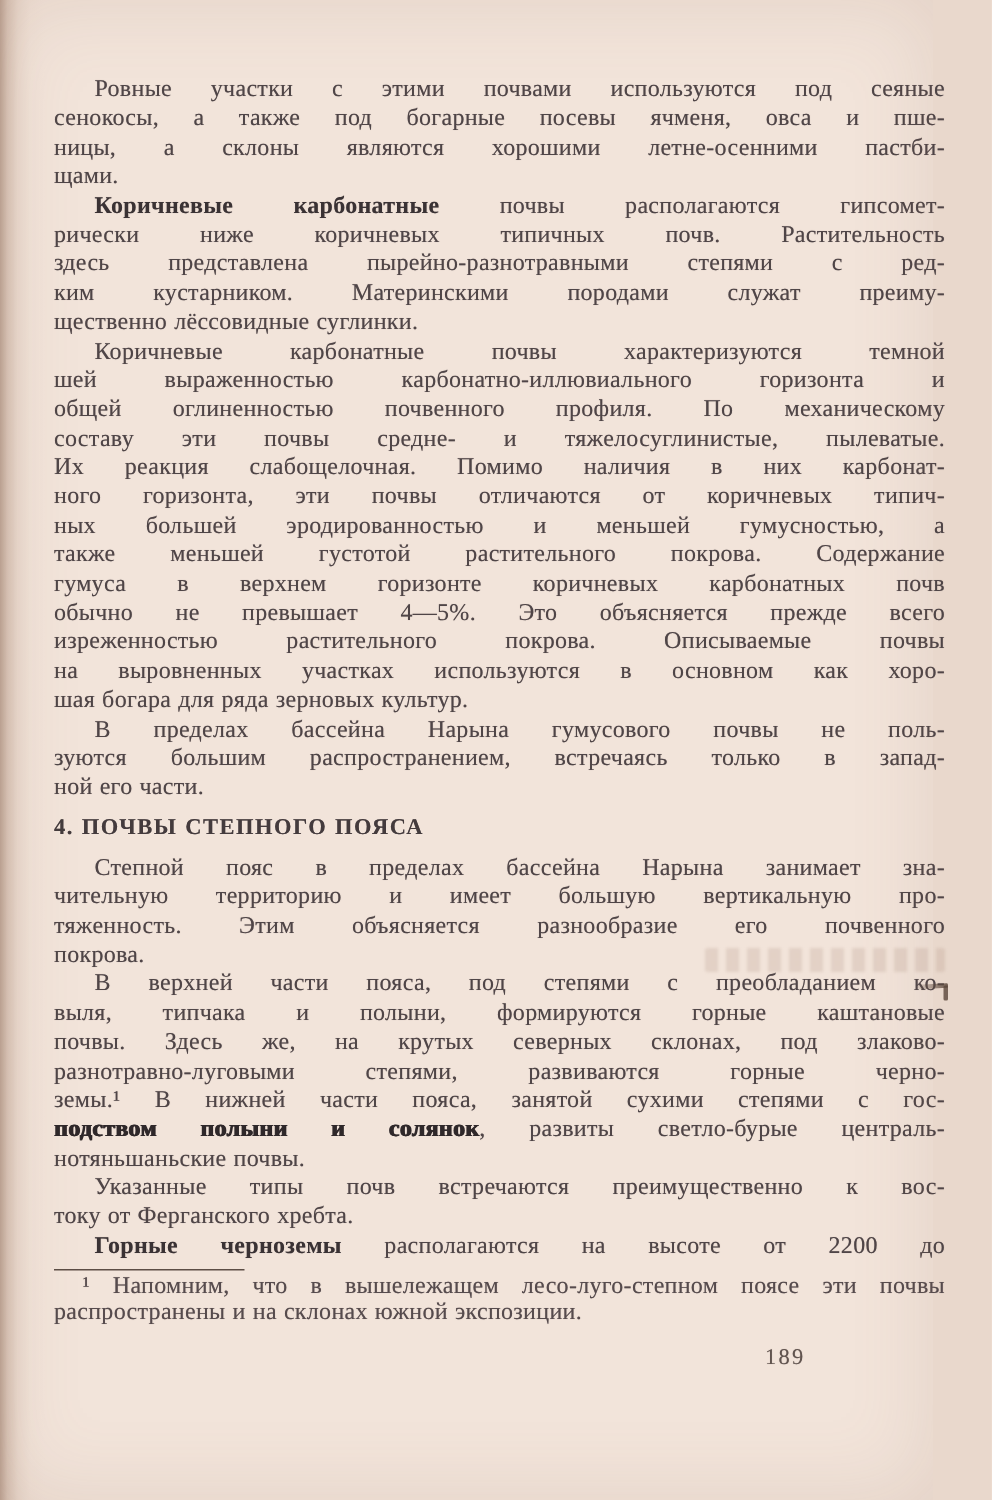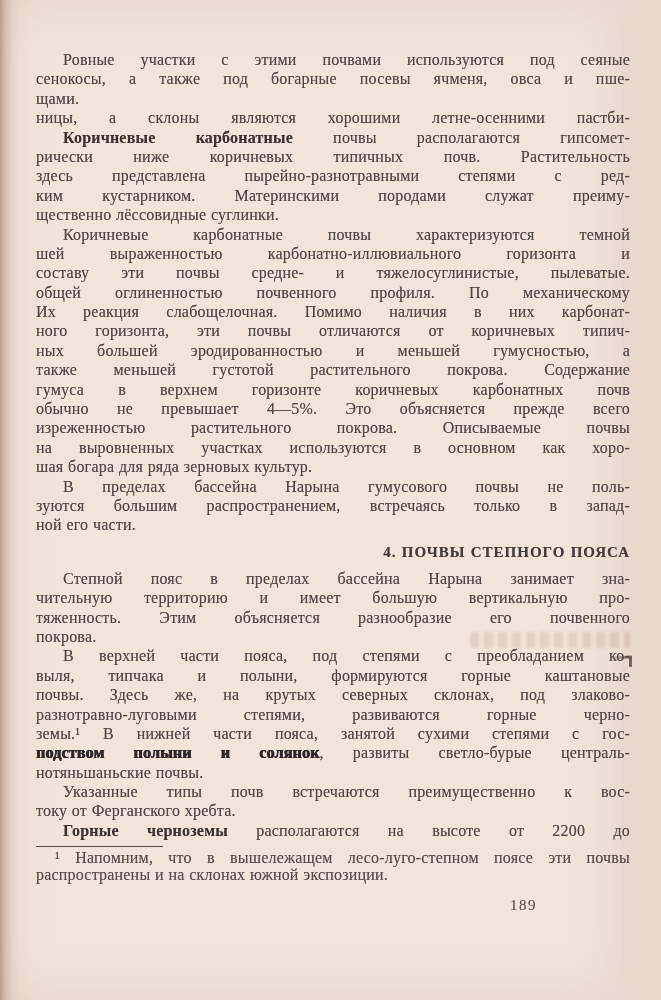--- a/index.html
+++ b/index.html
@@ -73,21 +73,21 @@
   .smudge {
     font-weight: bold;
     color: #2f282a;
     text-shadow: 0.5px 0 0 #2f282a, -0.3px 0 0 rgba(47,40,42,0.8), 0 0.3px 0 rgba(47,40,42,0.6);
   }
   .heading {
     margin-top: 7px;
     margin-bottom: 7px;
     height: 20px;
     line-height: 20px;
-    text-align: right;
+    text-align: left;
     font-weight: bold;
     font-size: 15px;
     letter-spacing: 1px;
     color: #443b3d;
     text-shadow: 0 0 0.4px rgba(68,59,61,0.6);
   }
   .footnote-rule {
     margin-top: 6px;
     margin-left: 0;
     width: 127px;
@@ -150,31 +150,31 @@
 </style>
 </head>
 <body>
 
 <div class="page">
 
   <div class="text-block">
 
   <div class="line indent"><span>Ровные участки с этими почвами используются под сеяные</span></div>
       <div class="line"><span>сенокосы, а также под богарные посевы ячменя, овса и пше-</span></div>
+      <div class="line"><span>ницы, а склоны являются хорошими летне-осенними пастби-</span></div>
       <div class="line nojust"><span>щами.</span></div>
-      <div class="line"><span>ницы, а склоны являются хорошими летне-осенними пастби-</span></div>
       <div class="line indent"><b>Коричневые карбонатные</b><span> почвы располагаются гипсомет-</span></div>
       <div class="line"><span>рически ниже коричневых типичных почв. Растительность</span></div>
       <div class="line"><span>здесь представлена пырейно-разнотравными степями с ред-</span></div>
       <div class="line"><span>ким кустарником. Материнскими породами служат преиму-</span></div>
       <div class="line nojust"><span>щественно лёссовидные суглинки.</span></div>
       <div class="line indent"><span>Коричневые карбонатные почвы характеризуются темной</span></div>
       <div class="line"><span>шей выраженностью карбонатно-иллювиального горизонта и</span></div>
+      <div class="line"><span>общей оглиненностью почвенного профиля. По механическому</span></div>
       <div class="line"><span>составу эти почвы средне- и тяжелосуглинистые, пылеватые.</span></div>
-      <div class="line"><span>общей оглиненностью почвенного профиля. По механическому</span></div>
       <div class="line"><span>Их реакция слабощелочная. Помимо наличия в них карбонат-</span></div>
       <div class="line"><span>ного горизонта, эти почвы отличаются от коричневых типич-</span></div>
       <div class="line"><span>ных большей эродированностью и меньшей гумусностью, а</span></div>
       <div class="line"><span>также меньшей густотой растительного покрова. Содержание</span></div>
       <div class="line"><span>гумуса в верхнем горизонте коричневых карбонатных почв</span></div>
       <div class="line"><span>обычно не превышает 4—5%. Это объясняется прежде всего</span></div>
       <div class="line"><span>изреженностью растительного покрова. Описываемые почвы</span></div>
       <div class="line"><span>на выровненных участках используются в основном как хоро-</span></div>
       <div class="line nojust"><span>шая богара для ряда зерновых культур.</span></div>
       <div class="line indent"><span>В пределах бассейна Нарына гумусового почвы не поль-</span></div>

